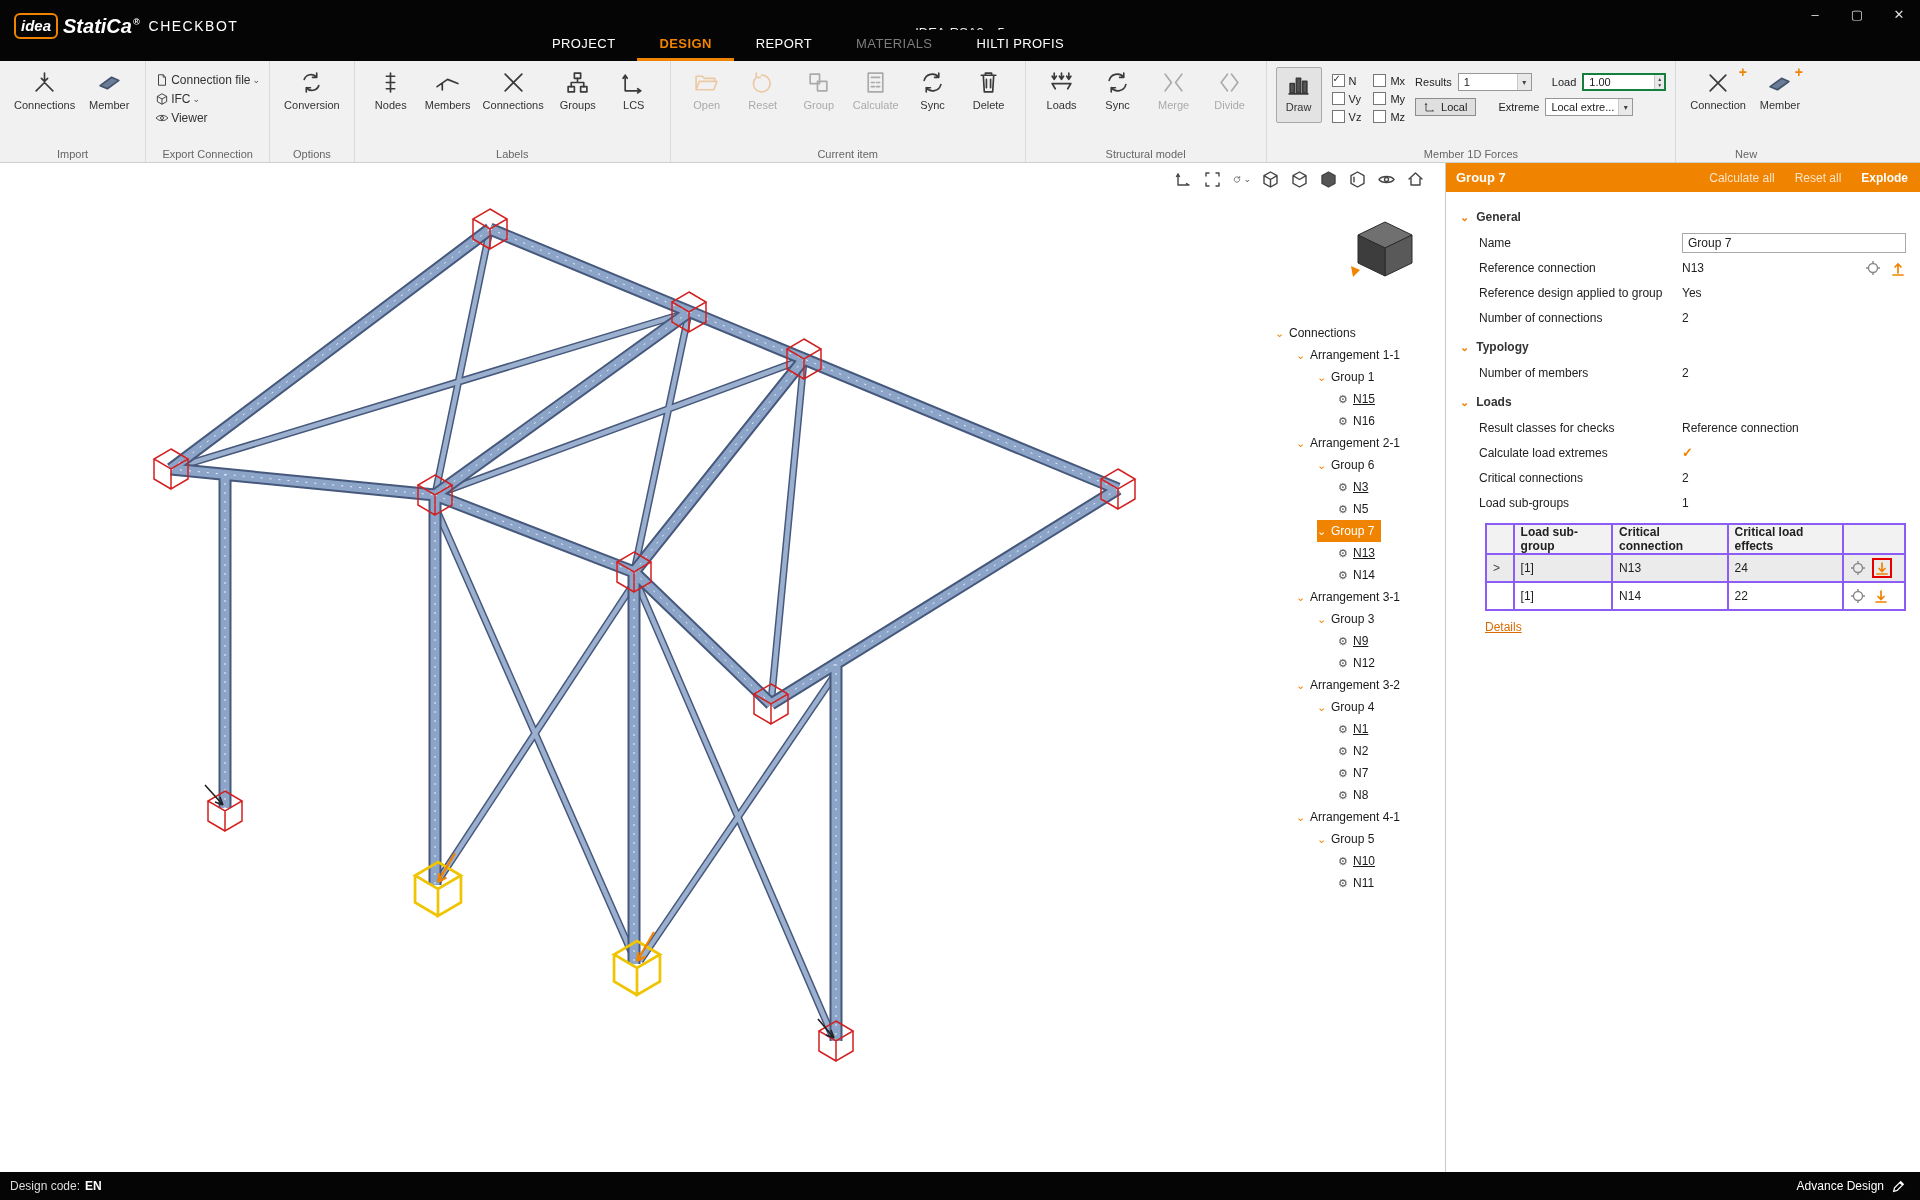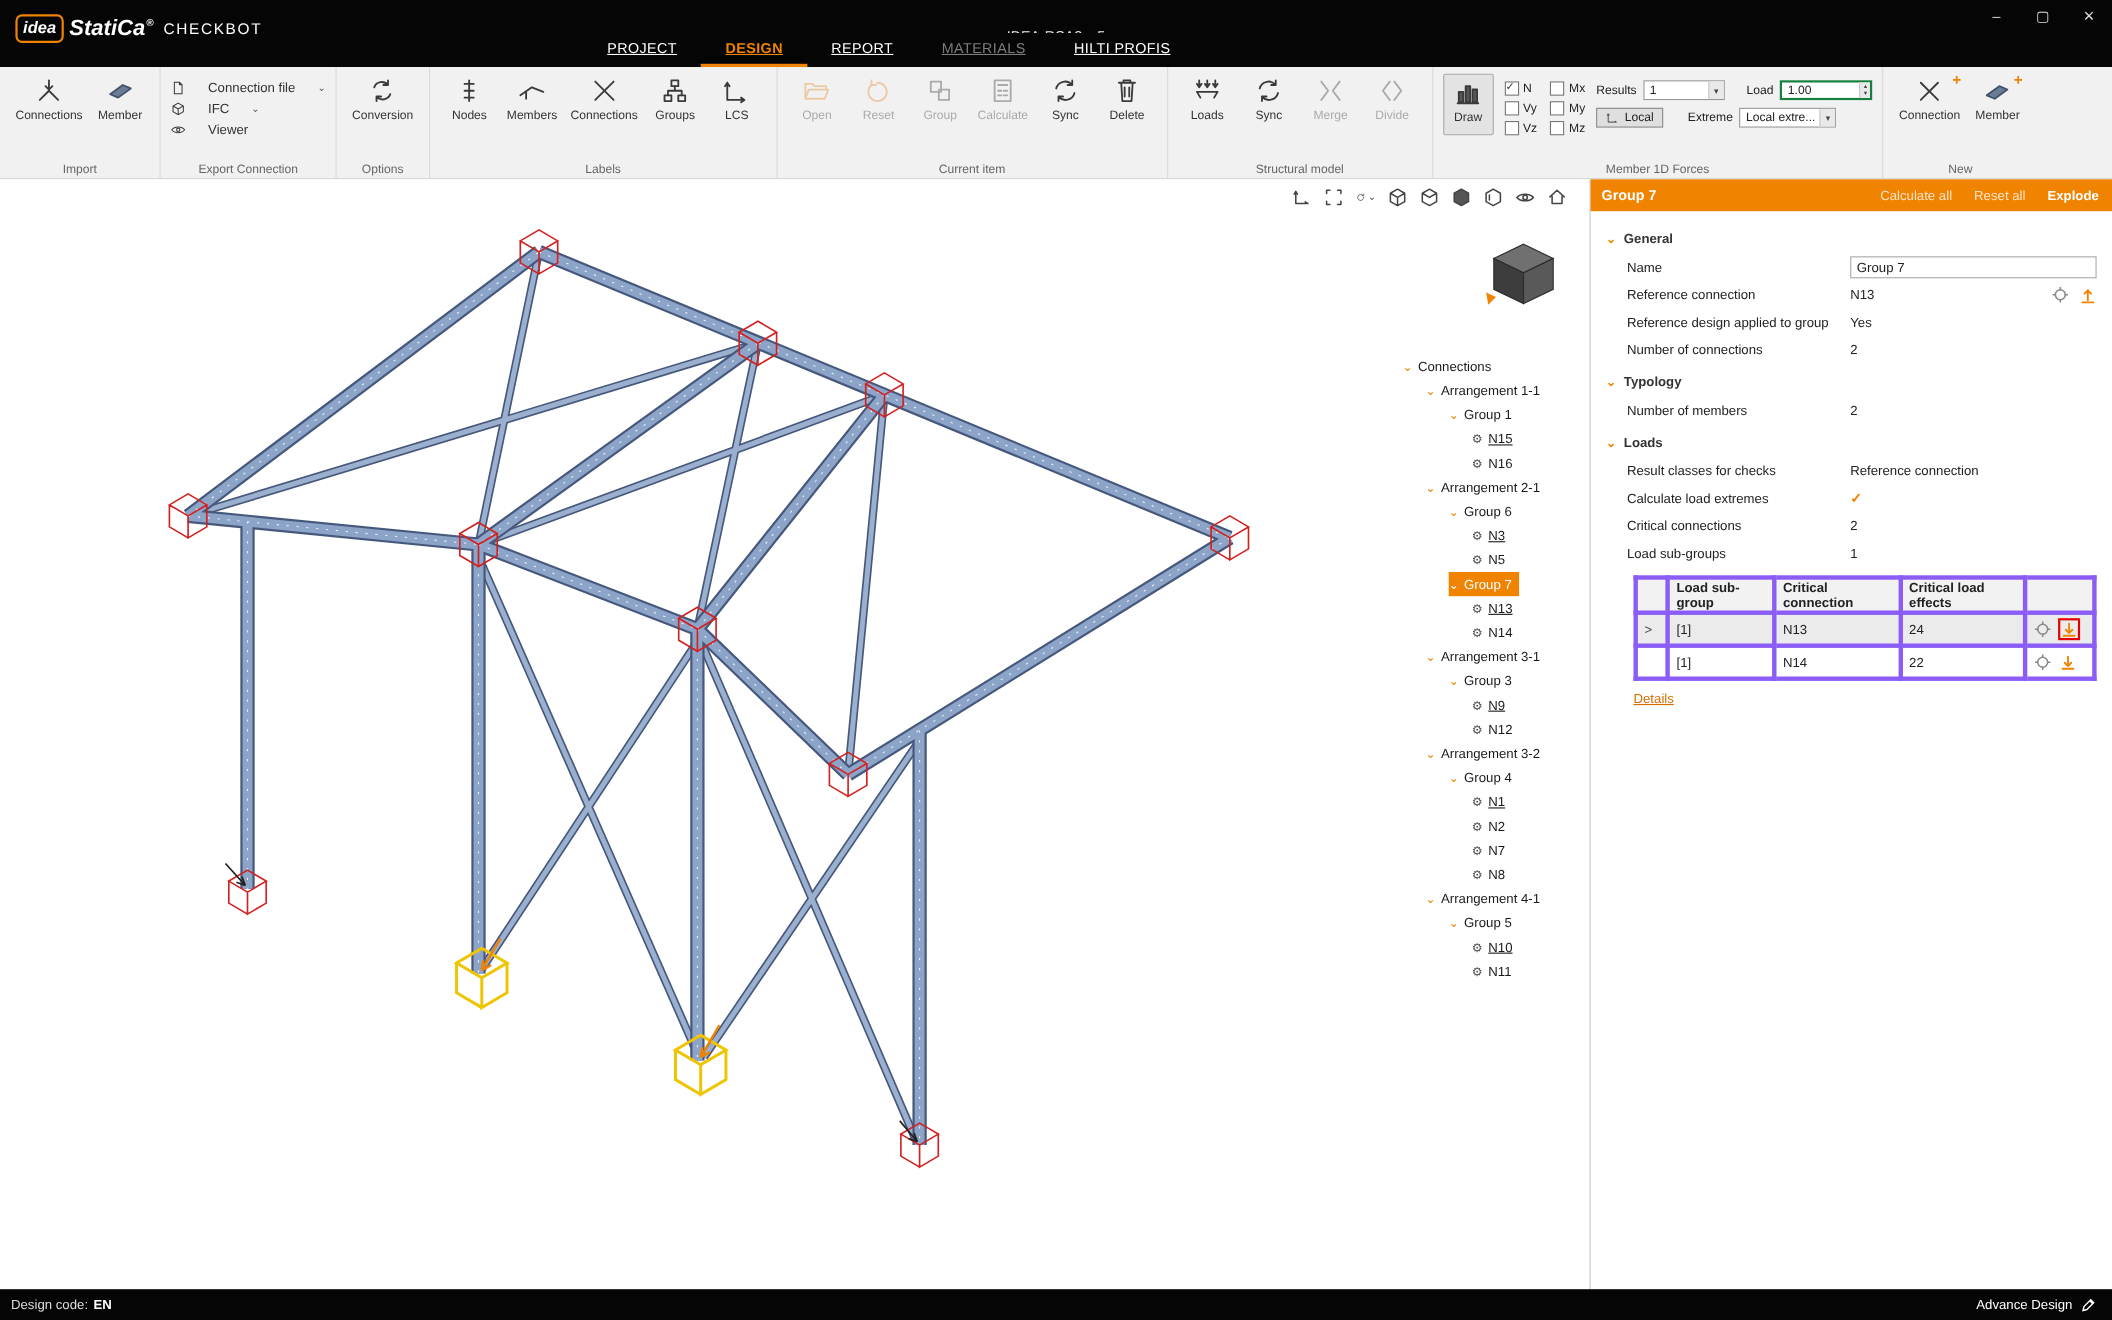--- a/index.html
+++ b/index.html
@@ -10,40 +10,40 @@
   .titlebar .wtitle{position:absolute;left:0;right:0;top:18px;height:30px;line-height:30px;text-align:center;font-size:13px;color:#eee;}
   .winbtns{position:absolute;right:0;top:0;display:flex;height:30px;}
   .winbtn{width:42px;height:30px;line-height:30px;text-align:center;color:#ddd;font-size:13px;cursor:default;}
   .menubar{position:absolute;left:0;top:30px;width:100%;height:31px;background:#050505;}
   .logo{position:absolute;left:14px;top:13px;display:flex;align-items:center;color:#fff;z-index:5;}
   .logo-box{border:2px solid #F08300;border-radius:6px;padding:0 5px;font-style:italic;font-weight:bold;font-size:15px;line-height:22px;}
   .logo-statica{font-size:20px;font-weight:bold;font-style:italic;margin-left:5px;}
   .logo-reg{font-size:9px;vertical-align:super;margin-left:1px;}
   .logo-product{font-size:14px;letter-spacing:1.5px;margin-left:9px;font-weight:normal;}
   .tabs{position:absolute;left:530px;top:0;height:31px;display:flex;}
-  .tab{padding:0 22px;line-height:28px;height:28px;font-size:13px;color:#fff;letter-spacing:.4px;cursor:pointer;text-decoration:underline;}
+  .tab{padding:0 22px;line-height:28px;height:28px;font-size:13px;color:#fff;letter-spacing:.4px;cursor:pointer;}
   .tab.active{color:#F08300;font-weight:bold;border-bottom:3px solid #F08300;}
   .tab.disabled{color:#7d7d7d;}
   .search{position:absolute;right:52px;top:35px;width:218px;height:21px;background:#141414;border:1px solid #565656;display:flex;align-items:center;padding:0 6px;box-sizing:border-box;}
   .search input{flex:1;background:transparent;border:0;outline:none;color:#ccc;font-size:11px;font-family:inherit;}
   .search svg{width:12px;height:12px;stroke:#9a9a9a;fill:none;stroke-width:1.6;}
   .infobtn{position:absolute;right:20px;top:36px;width:19px;height:19px;border-radius:50%;background:#F08300;color:#fff;font-weight:bold;font-style:italic;font-size:12px;text-align:center;line-height:19px;cursor:pointer;}
 
   
   .ribbon{position:absolute;left:0;top:61px;width:100%;height:102px;background:#f1f1f1;border-bottom:1px solid #cfcfcf;display:flex;box-sizing:border-box;}
   .rgroup{position:relative;padding:5px 9px 16px;display:flex;gap:2px;align-items:flex-start;}
   .rgroup+.rgroup{border-left:1px solid #dadada;}
   .gtitle{position:absolute;bottom:2px;left:0;right:0;text-align:center;font-size:11px;color:#666;}
   .rbtn{display:flex;flex-direction:column;align-items:center;gap:4px;font-size:11px;color:#333;padding:4px 5px;min-width:44px;cursor:pointer;position:relative;}
   .rbtn svg{width:25px;height:25px;stroke:#3a3a3a;fill:none;stroke-width:1.6;stroke-linecap:round;stroke-linejoin:round;}
   .rbtn.disabled{opacity:.38;}
   .rbtn .plus{position:absolute;top:0px;right:4px;color:#F08300;font-weight:bold;font-size:14px;line-height:12px;}
   .rbtn.pressed{background:#e3e3e3;border:1px solid #a9a9a9;border-radius:2px;}
   .small-rows{display:flex;flex-direction:column;gap:5px;font-size:12px;color:#333;padding-top:7px;}
-  .srow{display:flex;align-items:center;gap:20px;cursor:pointer;}
+  .srow{display:flex;align-items:center;gap:2px;cursor:pointer;}
   .srow svg{width:14px;height:14px;stroke:#3a3a3a;fill:none;stroke-width:1.6;}
   .ddchev{font-size:9px;color:#555;}
   .m1d{display:flex;gap:10px;padding-top:1px;}
   .cbgrid{display:grid;grid-template-columns:auto auto;column-gap:12px;row-gap:5px;font-size:11px;color:#222;padding-top:7px;}
   .cbitem{display:flex;align-items:center;cursor:pointer;}
   .cbx{width:11px;height:11px;border:1px solid #767676;background:#fff;display:inline-block;margin-right:4px;position:relative;}
   .cbx.on::after{content:"✓";position:absolute;left:0;top:-2px;font-size:10px;color:#333;}
   .fields{display:flex;flex-direction:column;gap:7px;padding-top:6px;font-size:11px;color:#222;}
   .frow{display:flex;align-items:center;gap:6px;}
   .dd{border:1px solid #979797;background:#fff;height:18px;display:flex;align-items:center;padding:0 0 0 5px;font-size:11px;cursor:pointer;box-sizing:border-box;}
@@ -97,21 +97,21 @@
   .plabel{width:203px;flex-shrink:0;}
   .pvalue{color:#222;}
   .ocheck{color:#F08300;font-weight:bold;font-size:13px;}
   .name-input{width:232px;height:20px;border:1px solid #a8a8a8;font-size:12px;padding:0 5px;font-family:inherit;box-sizing:border-box;color:#222;}
   .row-icons{margin-left:auto;display:flex;gap:9px;align-items:center;}
   .icon16{width:16px;height:16px;cursor:pointer;display:inline-flex;}
   .icon16 svg{width:16px;height:16px;}
   .target-ic{stroke:#888;fill:none;stroke-width:1.4;}
   .oarrow-ic{stroke:#F08300;fill:none;stroke-width:1.7;stroke-linecap:round;}
   .ltable{border-collapse:collapse;font-size:12px;margin:8px 0 0 25px;color:#222;}
-  .ltable th,.ltable td{border:4px solid #8b5cf6;height:26px;padding:0 6px;text-align:left;font-weight:normal;}
+  .ltable th,.ltable td{border:2px solid #8b5cf6;height:26px;padding:0 6px;text-align:left;font-weight:normal;}
   .ltable th{background:#f2f2f2;font-weight:bold;}
   .c-exp{width:14px;text-align:center;color:#444;}
   .c-sub{width:88px;}
   .c-conn{width:104px;}
   .c-eff{width:106px;}
   .c-ic{width:48px;}
   .ltable tr.sel td{background:#ebebeb;}
   .cell-icons{display:flex;gap:6px;align-items:center;}
   .arrow-wrap{display:inline-flex;padding:1px;}
   .arrow-wrap.icon-red-box{border:2px solid #e40000;padding:0;}

